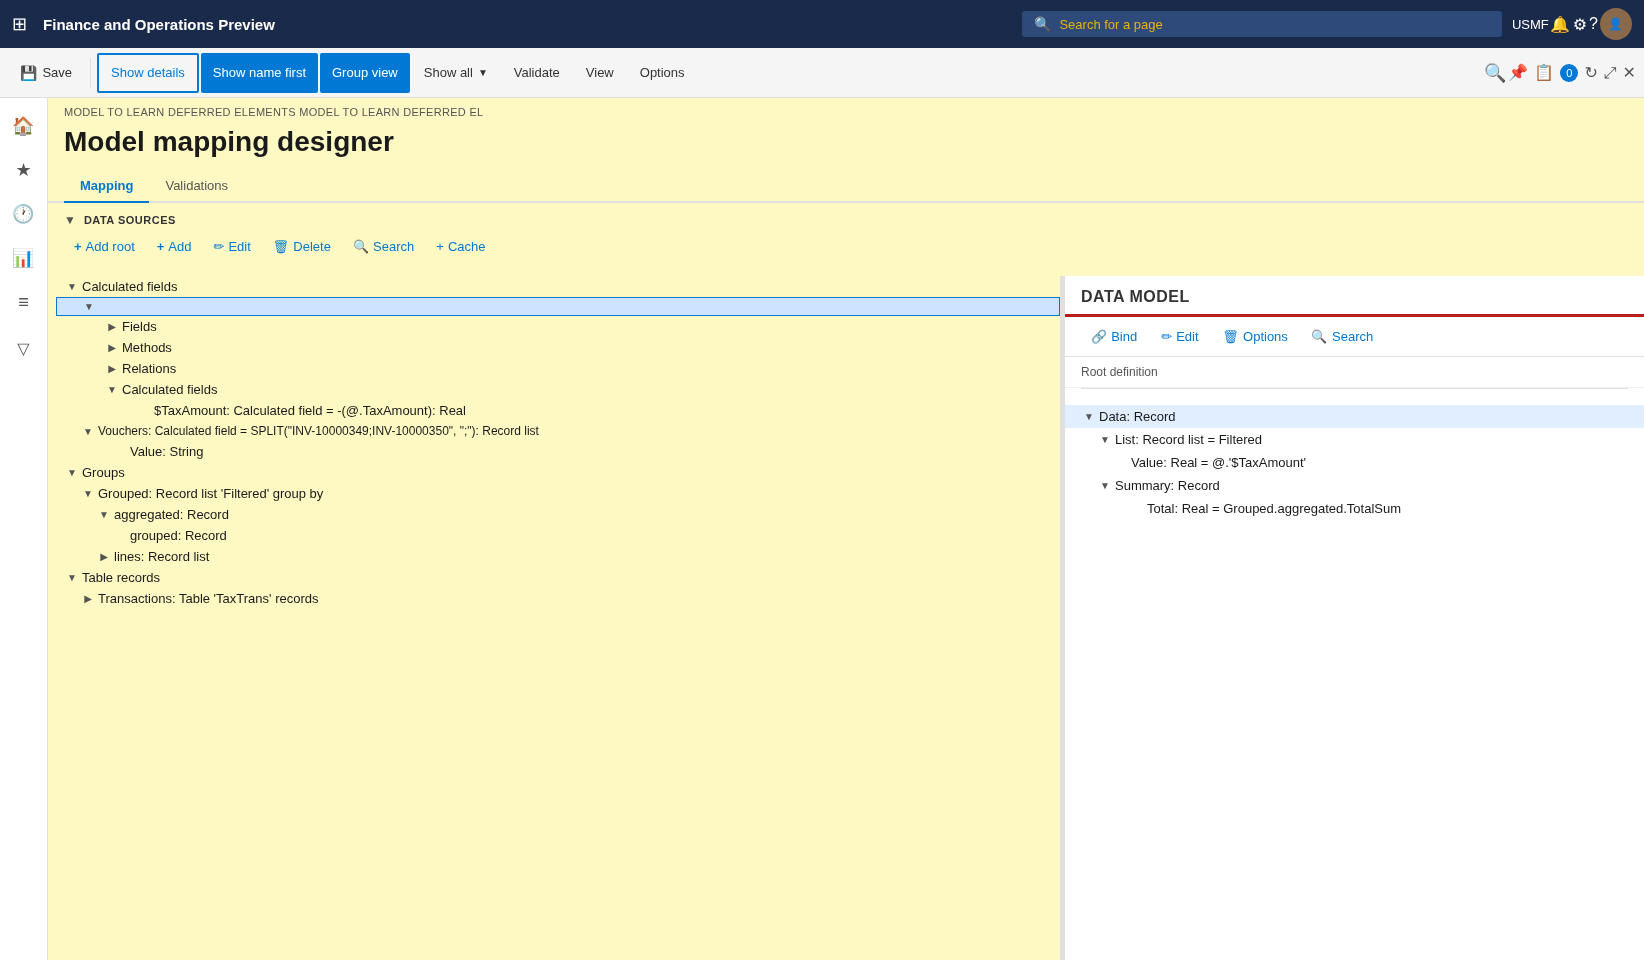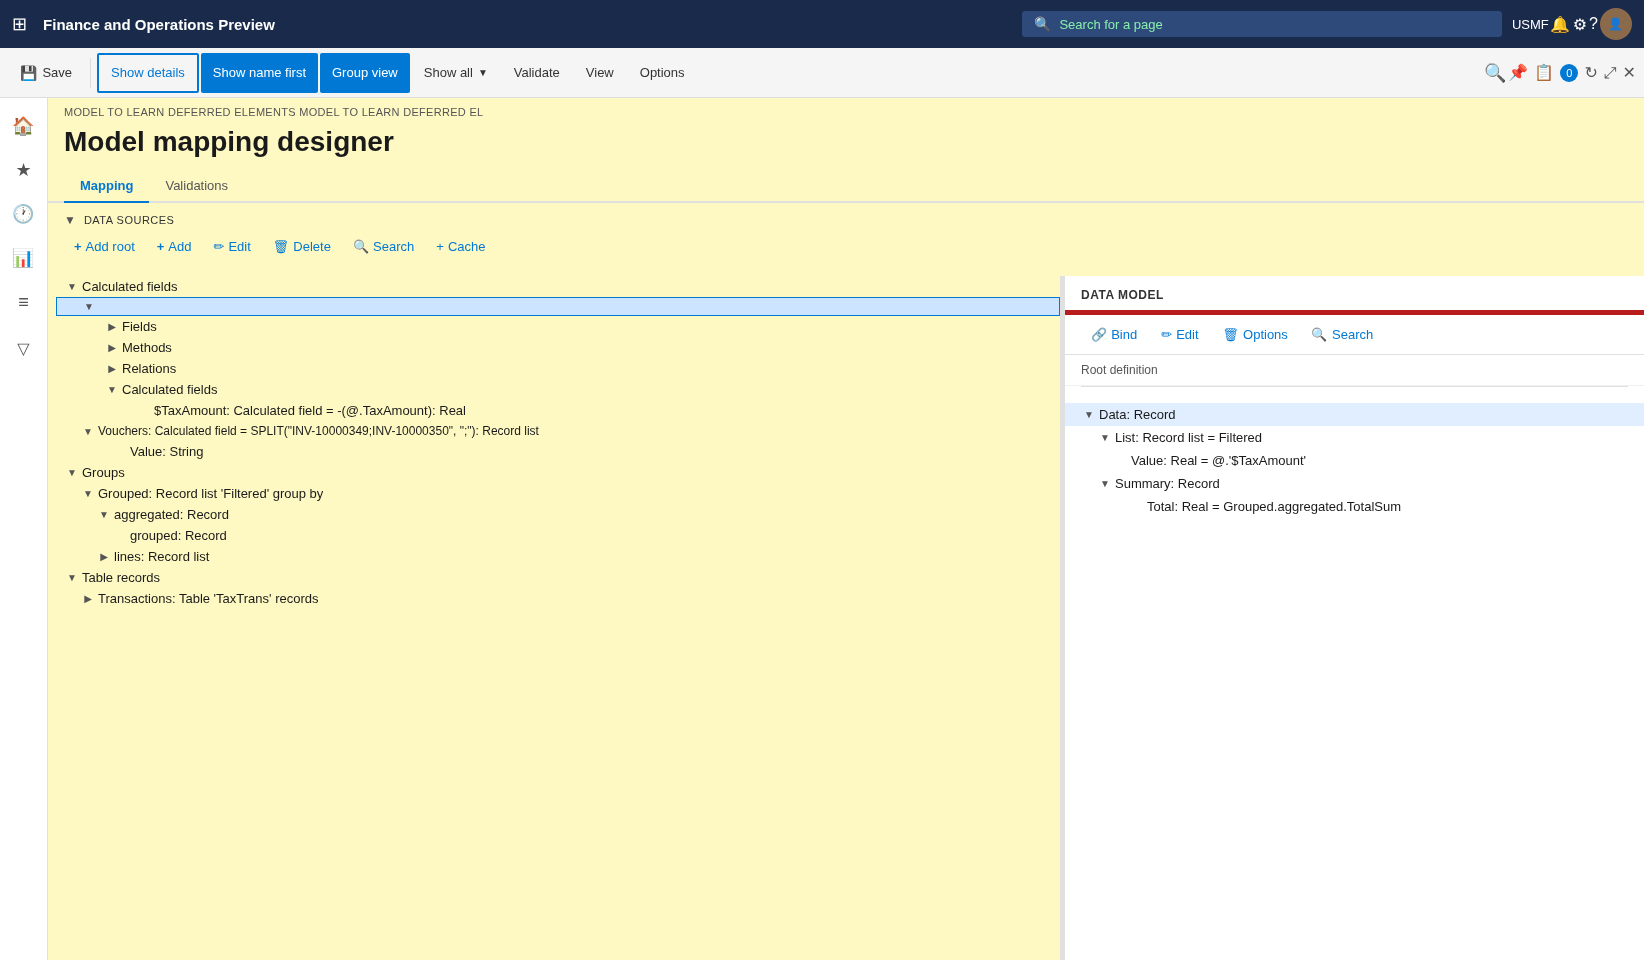--- a/index.html
+++ b/index.html
@@ -56,37 +56,37 @@
     .page-title { padding: 4px 16px 12px; font-size: 28px; font-weight: 600; color: #1a1a1a; }
 
     
     .tabs { display: flex; border-bottom: 2px solid #e0e0e0; padding: 0 16px; }
     .tab { padding: 8px 16px; cursor: pointer; font-size: 13px; color: #555; border-bottom: 2px solid transparent; margin-bottom: -2px; }
     .tab.active { color: #0078d4; border-bottom: 2px solid #0078d4; font-weight: 600; }
 
     
     .ds-section { padding: 10px 16px; }
     .ds-header { display: flex; align-items: center; gap: 8px; margin-bottom: 8px; }
-    .ds-title { font-size: 11px; font-weight: 400; color: #333; text-transform: uppercase; letter-spacing: 0.5px; }
+    .ds-title { font-size: 11px; font-weight: 700; color: #333; text-transform: uppercase; letter-spacing: 0.5px; }
     .ds-collapse-btn { cursor: pointer; color: #555; font-size: 12px; }
 
     
     .ds-toolbar { display: flex; align-items: center; gap: 2px; margin-bottom: 8px; flex-wrap: wrap; }
     .ds-btn { display: flex; align-items: center; gap: 4px; padding: 4px 10px; border: none; background: transparent; cursor: pointer; font-size: 13px; color: #0078d4; border-radius: 2px; }
 
     
     .tree-container { overflow-y: auto; overflow-x: hidden; height: calc(960px - 290px); }
     .tree-item { display: flex; align-items: center; padding: 3px 0 3px 0; cursor: pointer; white-space: nowrap; }
     .tree-item.selected { background: #cce4ff; border: 1px solid #0078d4; }
     .tree-toggle { width: 16px; flex-shrink: 0; color: #555; font-size: 10px; cursor: pointer; display: flex; align-items: center; justify-content: center; }
     .tree-text { font-size: 13px; color: #1a1a1a; padding-left: 2px; }
 
     
     .right-panel { width: 580px; border-left: 1px solid #e0e0e0; display: flex; flex-direction: column; background: white; }
-    .right-panel-header { padding: 12px 16px 8px; font-size: 12px; font-weight: 700; color: #333; text-transform: uppercase; letter-spacing: 0.5px; border-bottom: 5px solid #b91c1c; }
+    .right-panel-header { padding: 12px 16px 8px; font-size: 16px; font-weight: 700; color: #333; text-transform: uppercase; letter-spacing: 0.5px; border-bottom: 3px solid #b91c1c; }
     .right-toolbar { display: flex; align-items: center; gap: 4px; padding: 8px 16px; border-bottom: 1px solid #e0e0e0; }
     .right-btn { display: flex; align-items: center; gap: 4px; padding: 4px 10px; border: none; background: transparent; cursor: pointer; font-size: 13px; color: #0078d4; border-radius: 2px; }
     .root-def { padding: 8px 16px; font-size: 12px; color: #555; border-bottom: 1px solid #f0f0f0; }
     .right-tree { overflow-y: auto; flex: 1; padding: 8px 0; }
     .right-tree-item { display: flex; align-items: center; padding: 4px 16px; cursor: pointer; }
     .right-tree-item.selected { background: #e0eeff; }
 
     
     .splitter { width: 4px; background: #e0e0e0; cursor: col-resize; }
 
@@ -96,21 +96,21 @@
     ::-webkit-scrollbar-thumb { background: #c0c0c0; border-radius: 4px; }
   </style>
 </head>
 <body>
 
 <div class="topbar">
   <span class="topbar-grid">⊞</span>
   <span class="topbar-title">Finance and Operations Preview</span>
   <div class="topbar-search">
     <span class="topbar-search-icon">🔍</span>
-    <span style="color:#86efac;">Search for a page</span>
+    <span style="color:#eab308;">Search for a page</span>
   </div>
   <div class="topbar-right">
     <span>USMF</span>
     <span style="font-size:16px;">🔔</span>
     <span style="font-size:16px;">⚙</span>
     <span style="font-size:16px;">?</span>
     <div class="topbar-user">👤</div>
   </div>
 </div>
 

